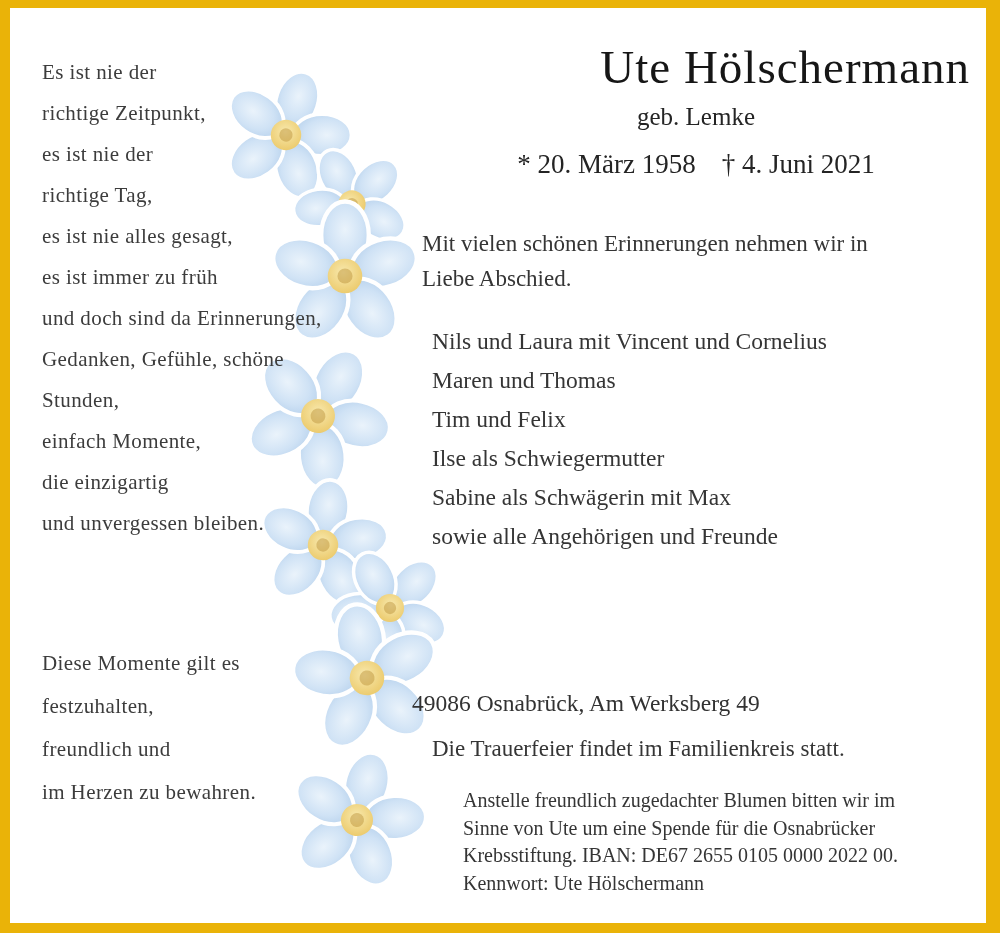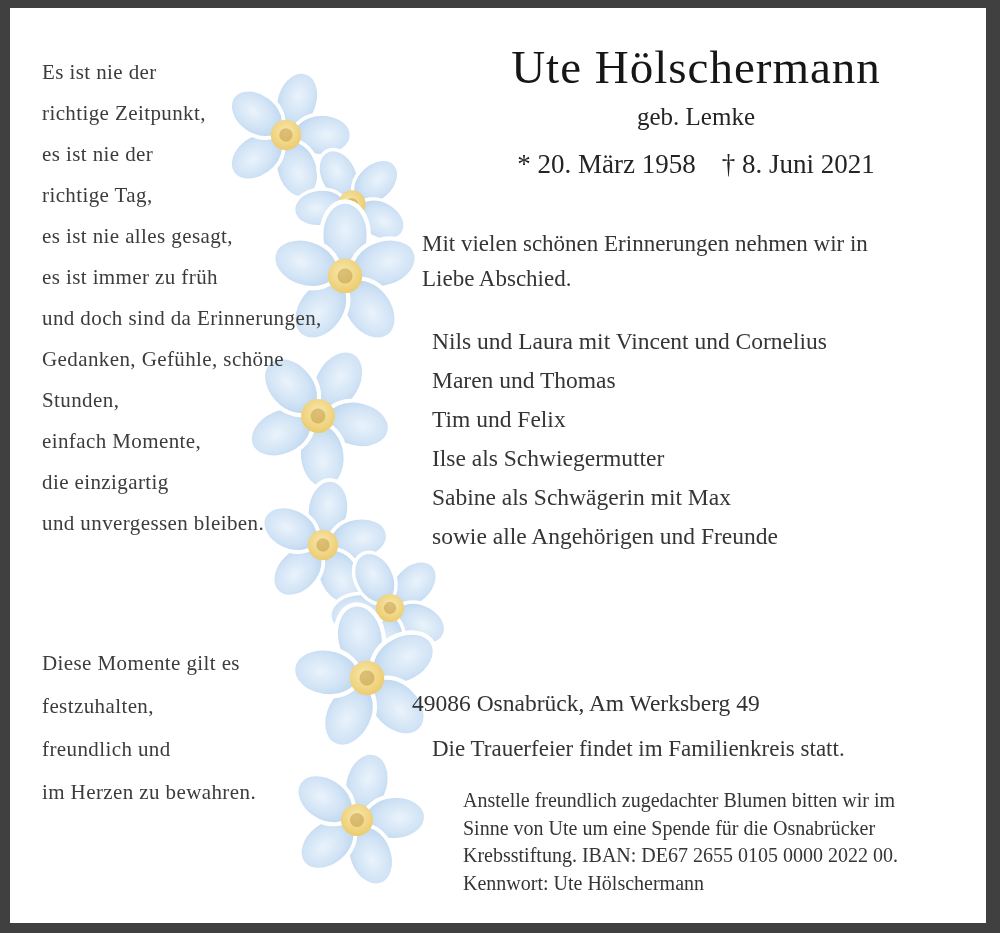--- a/index.html
+++ b/index.html
@@ -5,21 +5,21 @@
   html, body {
     margin: 0;
     padding: 0;
     background: #ffffff;
     font-family: "Liberation Serif", "DejaVu Serif", serif;
   }
   .frame {
     position: relative;
     width: 1000px;
     height: 933px;
-    background: #404040;
+    background: #eab308;
     overflow: hidden;
   }
   .page {
     position: absolute;
     left: 10px;
     top: 8px;
     width: 976px;
     height: 915px;
     background: #ffffff;
     overflow: hidden;
@@ -57,20 +57,21 @@
     top: 30px;
     width: 548px;
     text-align: center;
     color: #1e1e1e;
   }
   .deceased-name {
     font-size: 47px;
     letter-spacing: 1px;
     line-height: 58px;
     color: #161616;
+    text-align: right;
   }
   .maiden-name {
     font-size: 25px;
     line-height: 34px;
     margin-top: 4px;
     color: #242424;
   }
   .dates {
     font-size: 27px;
     line-height: 36px;
@@ -178,21 +179,21 @@
       <div>Diese Momente gilt es</div>
       <div>festzuhalten,</div>
       <div>freundlich und</div>
       <div>im Herzen zu bewahren.</div>
     </div>
 
     <div class="textual header">
       <div class="deceased-name">Ute Hölschermann</div>
       <div class="maiden-name">geb. Lemke</div>
       <div class="dates">
-        <span>* 20. März 1958</span><span class="date-gap"></span><span>† 8. Juni 2021</span>
+        <span>* 20. März 1958</span><span class="date-gap"></span><span>† 4. Juni 2021</span>
       </div>
     </div>
 
     <div class="textual farewell">
       <div>Mit vielen schönen Erinnerungen nehmen wir in</div>
       <div>Liebe Abschied.</div>
     </div>
 
     <div class="textual mourners">
       <div>Nils und Laura mit Vincent und Cornelius</div>

